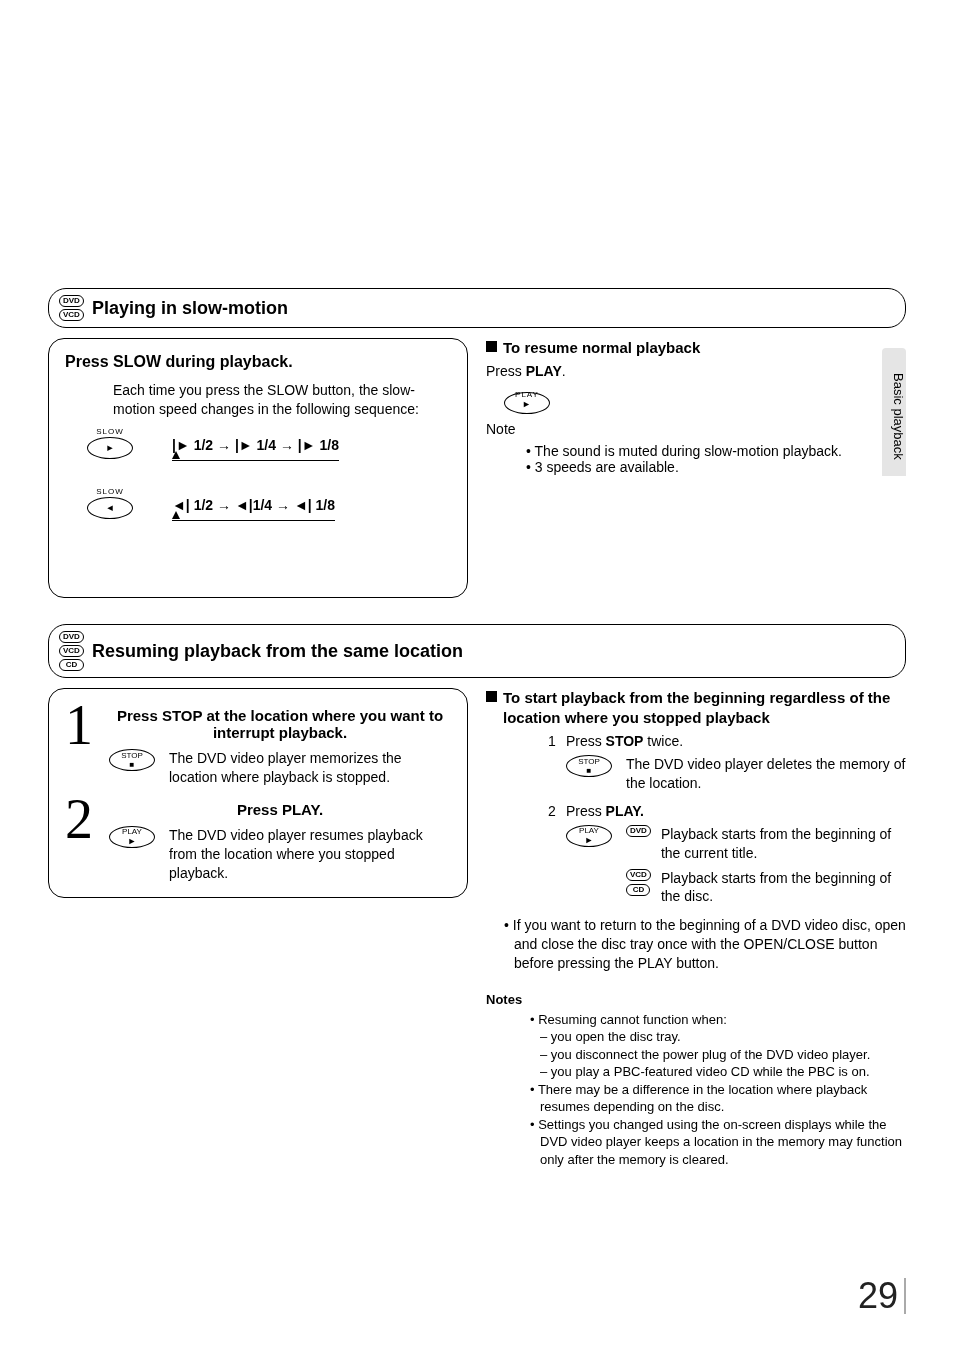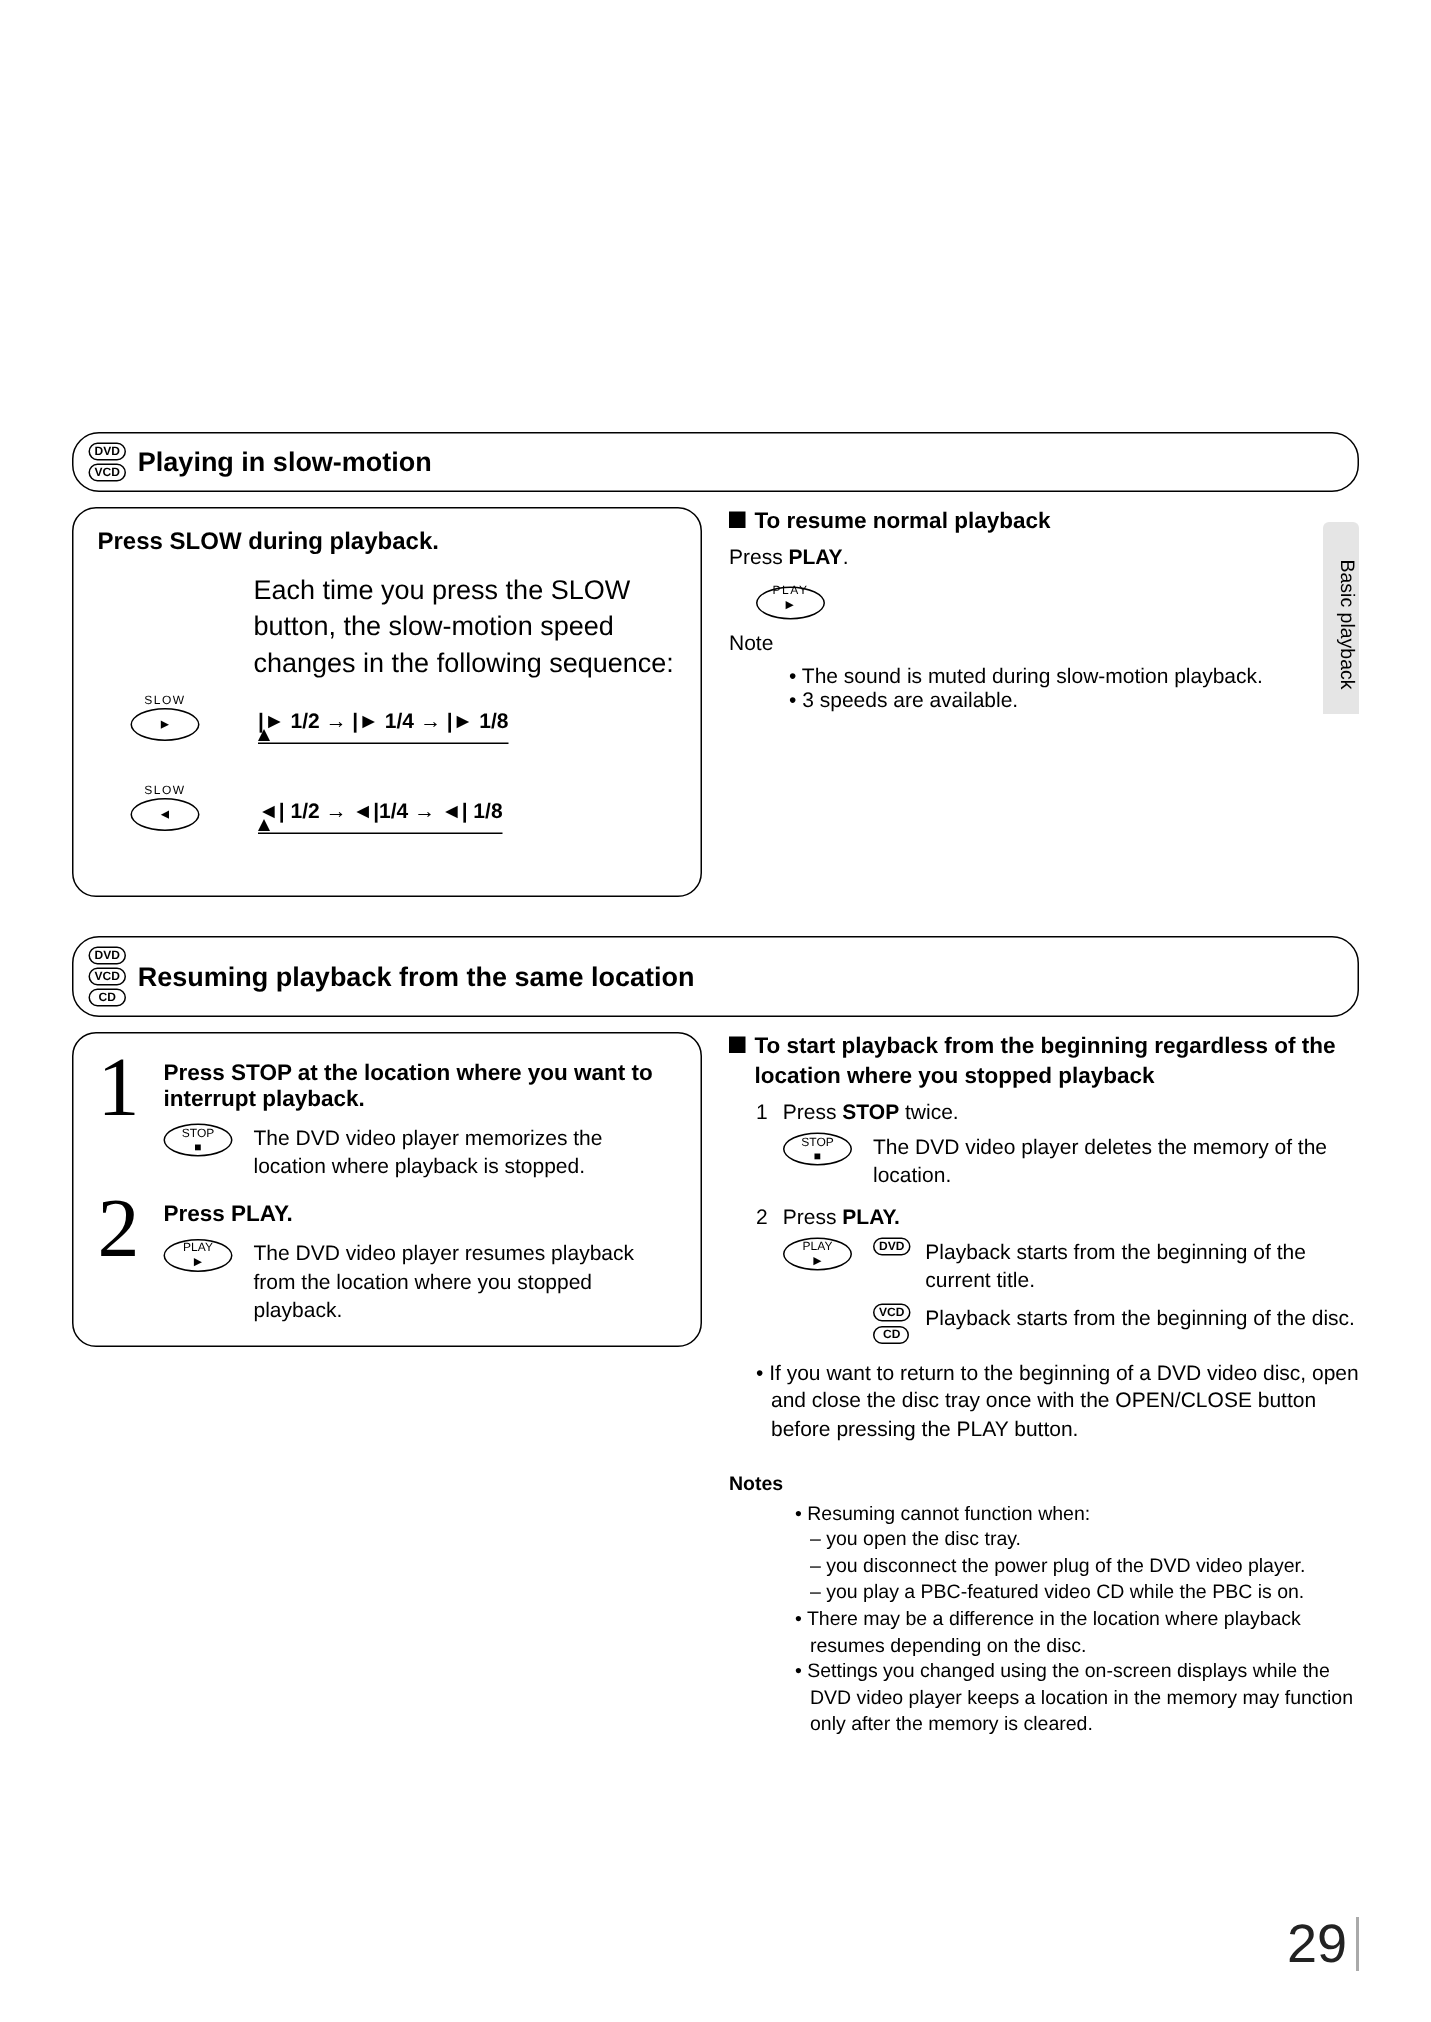--- a/index.html
+++ b/index.html
@@ -62,21 +62,21 @@
   .row { display:flex; gap:18px; }
   .col { flex:1; }
   
   .rbox {
     border:1.5px solid #000;
     border-radius:16px;
     padding:14px 16px 5px 16px;
   }
   .rbox h3 { font-size:16px; font-weight:bold; margin:0 0 10px 0; }
   .rbox p, .col p { font-size:14px; margin:4px 0; line-height:1.35; }
-  .rbox .desc { margin-left:104px; font-size:18px; line-height:1.35; }
+  .rbox .desc { margin-left:48px; font-size:14px; line-height:1.35; }
   .btn-oval {
     border:1.2px solid #000;
     border-radius:50%;
     width:46px; height:22px;
     display:inline-flex;
     align-items:center; justify-content:center;
     font-size:8px;
     position:relative;
     flex-shrink:0;
   }
@@ -115,26 +115,26 @@
   
   .step { display:flex; gap:8px; margin-bottom:10px; }
   .step .num {
     font-family: Georgia, 'Times New Roman', serif;
     font-size:56px; font-weight:normal;
     line-height:0.8;
     width:36px;
     flex-shrink:0;
   }
   .step .body { flex:1; }
-  .step .body h3 { font-size:15px; font-weight:bold; margin:4px 0 8px 0; }
+  .step .body h3 { font-size:15px; font-weight:bold; margin:4px 0 8px 0;text-align:center; }
   .step .detail { display:flex; gap:14px; align-items:flex-start; }
   .step .detail p { margin:0; font-size:14px; line-height:1.35; }
   
   .ol1 { font-size:14px; margin:6px 0 0 18px; padding:0; list-style:none; }
-  .ol1 > li { margin-bottom:10px; }
+  .ol1 > li { margin-bottom:10px;margin-left:44px; }
   .ol1 .n { display:inline-block; width:14px; }
   .mini-row { display:flex; gap:14px; align-items:flex-start; margin:6px 0 0 18px; }
   .mini-row p { margin:0; font-size:14px; line-height:1.35; }
   .pill-col { display:flex; flex-direction:column; gap:3px; align-items:center; }
   .notes-block { font-size:13px; line-height:1.35; margin-top:18px; }
   .notes-block .hd { font-weight:bold; }
   .notes-block ul { margin:2px 0; padding:0; list-style:none; }
   .notes-block ul li { text-indent:-10px; padding-left:10px;margin-left:44px; }
   .notes-block .dash { text-indent:-12px; padding-left:22px; }
   

